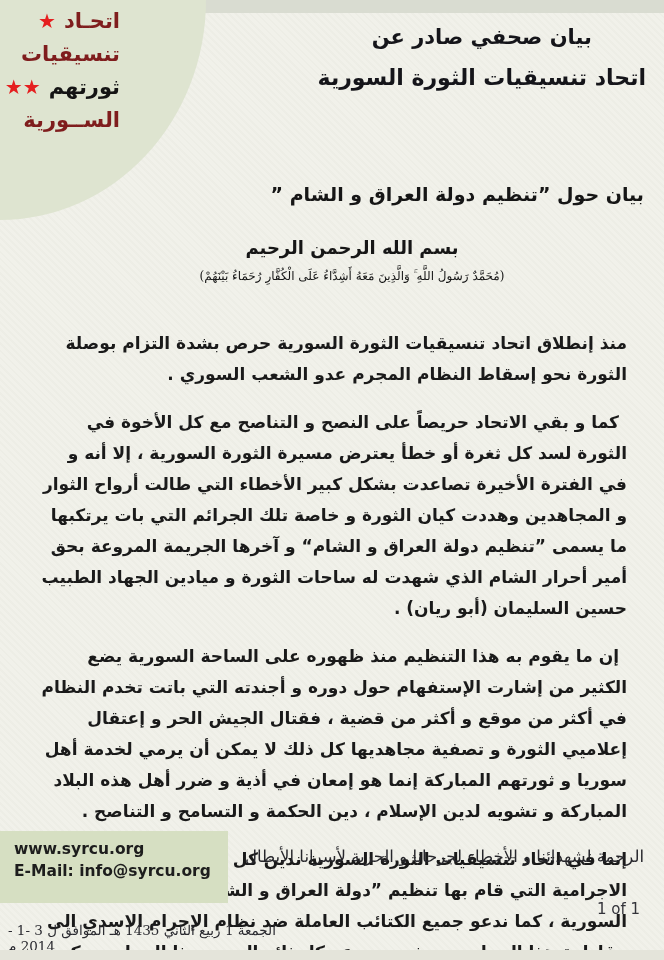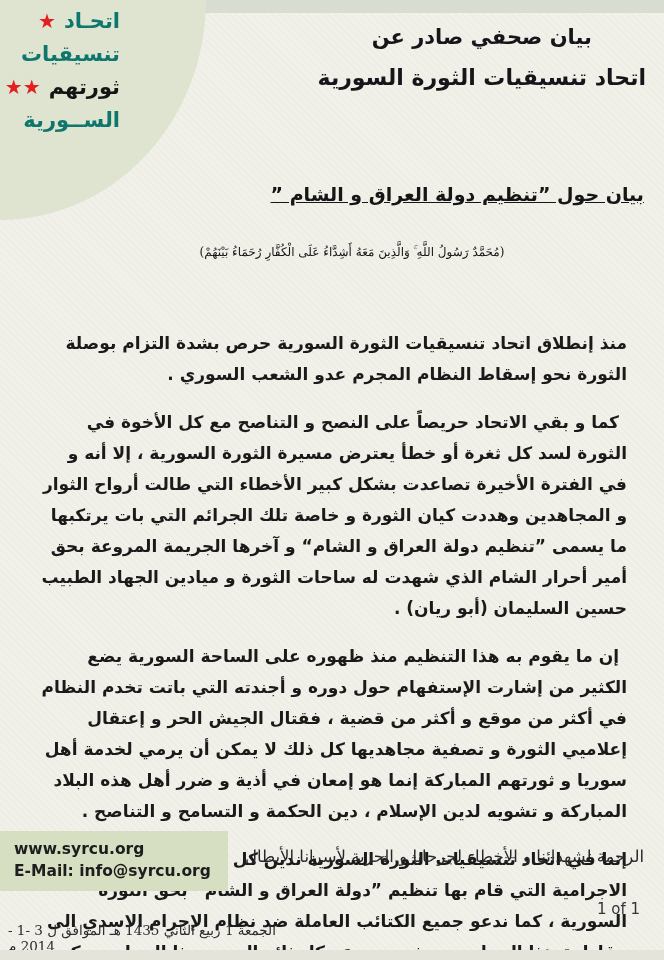--- a/index.html
+++ b/index.html
@@ -27,56 +27,56 @@
     border-radius:0 0 100% 0;
   }
   .logo-lines{
     position:absolute;top:5px;left:5px;width:115px;
     direction:rtl;text-align:right;
   }
   .logo-line{
     font-weight:bold;font-size:21px;line-height:33px;
     white-space:nowrap;
   }
-  .logo-green{color:#0f766e;}
+  .logo-green{color:#7f1d1d;}
   .logo-black{color:#141414;}
   .logo-star{color:#e51f1f;font-size:20px;margin:0 8px 0 0;letter-spacing:2px;}
   
   .header-right{
     position:absolute;top:22px;right:18px;
     direction:rtl;text-align:center;color:#15151a;
   }
   .kicker{font-size:21px;font-weight:bold;line-height:30px;}
   .org-name{font-size:22px;font-weight:bold;line-height:36px;margin-top:8px;}
   
   .statement-title{
     position:absolute;top:183px;right:20px;left:30px;
     direction:rtl;text-align:right;
-    font-size:19px;font-weight:bold;color:#161616;text-decoration:underline;
+    font-size:19px;font-weight:bold;color:#161616;
   }
   .basmala-block{
     position:absolute;top:236px;left:60px;right:20px;
     direction:rtl;text-align:center;color:#161616;
   }
   .basmala{font-size:18px;font-weight:bold;line-height:24px;}
   .verse{
     font-family:"DejaVu Serif", serif;
     font-size:12px;line-height:32px;
   }
   .body-text{
     position:absolute;top:311px;right:20px;left:24px;
     direction:rtl;text-align:right;
     font-size:17px;font-weight:bold;line-height:31px;color:#1a1a1a;
   }
   .body-text p{margin:17px;}
   .body-text p.indent{text-indent:8px;text-align:right;}
   
   .contact-box{
     position:absolute;top:831px;left:0;
-    width:228px;height:60px;
+    width:228px;height:72px;
     background:#d6dfc2;
     padding:7px 0 0 14px;box-sizing:border-box;
   }
   .contact-line{
     font-size:15.5px;font-weight:bold;line-height:22px;color:#1d1d1d;
     text-align:left;direction:ltr;
   }
   .slogan{
     position:absolute;top:843px;right:20px;
     direction:rtl;text-align:right;
@@ -119,20 +119,21 @@
   </div>
 
   <div class="header-right">
     <div class="kicker">بيان صحفي صادر عن</div>
     <div class="org-name">اتحاد تنسيقيات الثورة السورية</div>
   </div>
 
   <div class="statement-title">بيان حول ”تنظيم دولة العراق و الشام ”</div>
 
   <div class="basmala-block">
+    <div class="basmala">بسم الله الرحمن الرحيم</div>
     <div class="verse">(مُحَمَّدٌ رَسُولُ اللَّهِ ۚ وَالَّذِينَ مَعَهُ أَشِدَّاءُ عَلَى الْكُفَّارِ رُحَمَاءُ بَيْنَهُمْ)</div>
   </div>
 
   <div class="body-text">
     <p>منذ إنطلاق اتحاد تنسيقيات الثورة السورية حرص بشدة التزام بوصلة الثورة نحو إسقاط النظام المجرم عدو الشعب السوري .</p>
     <p class="indent">كما و بقي الاتحاد حريصاً على النصح و التناصح مع كل الأخوة في الثورة لسد كل ثغرة أو خطأ يعترض مسيرة الثورة السورية ، إلا أنه و في الفترة الأخيرة تصاعدت بشكل كبير الأخطاء التي طالت أرواح الثوار و المجاهدين وهددت كيان الثورة و خاصة تلك الجرائم التي بات يرتكبها ما يسمى ”تنظيم دولة العراق و الشام“ و آخرها الجريمة المروعة بحق أمير أحرار الشام الذي شهدت له ساحات الثورة و ميادين الجهاد الطبيب حسين السليمان (أبو ريان) .</p>
     <p class="indent">إن ما يقوم به هذا التنظيم منذ ظهوره على الساحة السورية يضع الكثير من إشارت الإستفهام حول دوره و أجندته التي باتت تخدم النظام في أكثر من موقع و أكثر من قضية ، فقتال الجيش الحر و إعتقال إعلاميي الثورة و تصفية مجاهديها كل ذلك لا يمكن أن يرمي لخدمة أهل سوريا و ثورتهم المباركة إنما هو إمعان في أذية و ضرر أهل هذه البلاد المباركة و تشويه لدين الإسلام ، دين الحكمة و التسامح و التناصح .</p>
     <p>إننا في اتحاد تنسيقيات الثورة السورية ندين كل الافعال التخريبية و الاجرامية التي قام بها تنظيم ”دولة العراق و الشام“ بحق الثورة السورية ، كما ندعو جميع الكتائب العاملة ضد نظام الإجرام الاسدي الى مقاطعة هذا التنظيم و نبذه ، و ندعو كل ثائر التحق بهذا التنظيم تركه فوراً و التزام صفوف الثوار الذين أثبتت الأيام وضوح أجنتدتهم في قتال الاحتلال الأسدي فقط دون أي غاية سوا حرية الشعب السوري و خلاصه .</p>
 
   </div>

